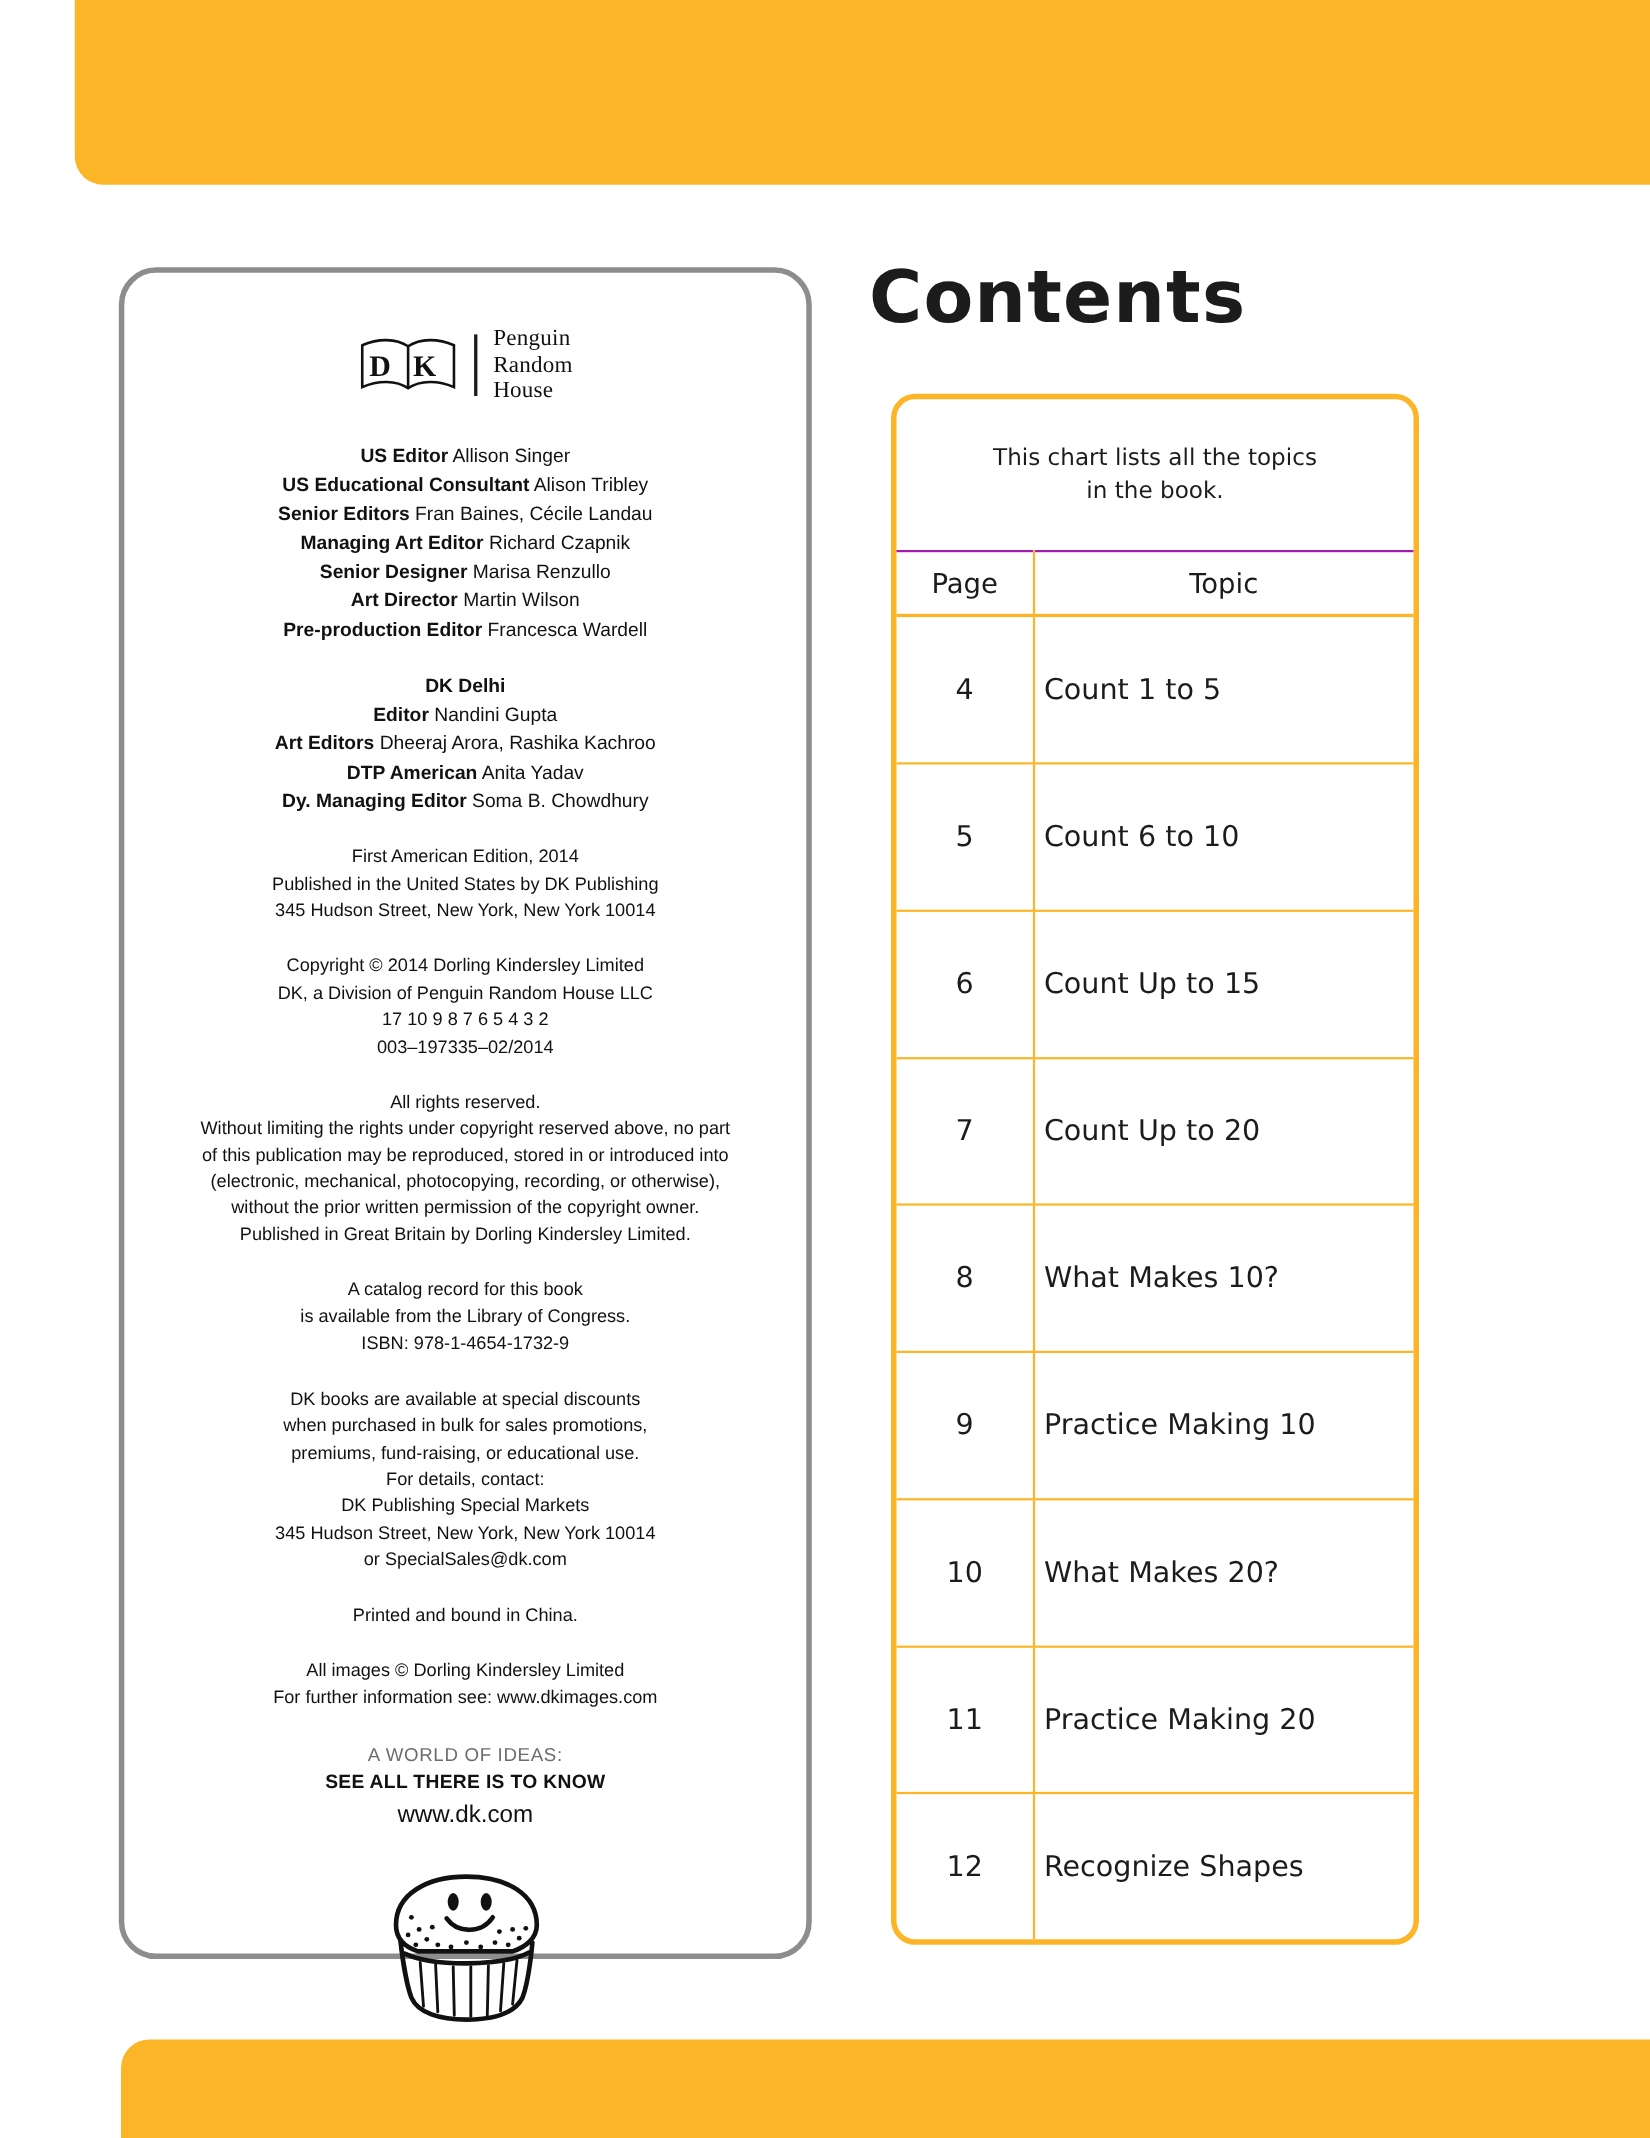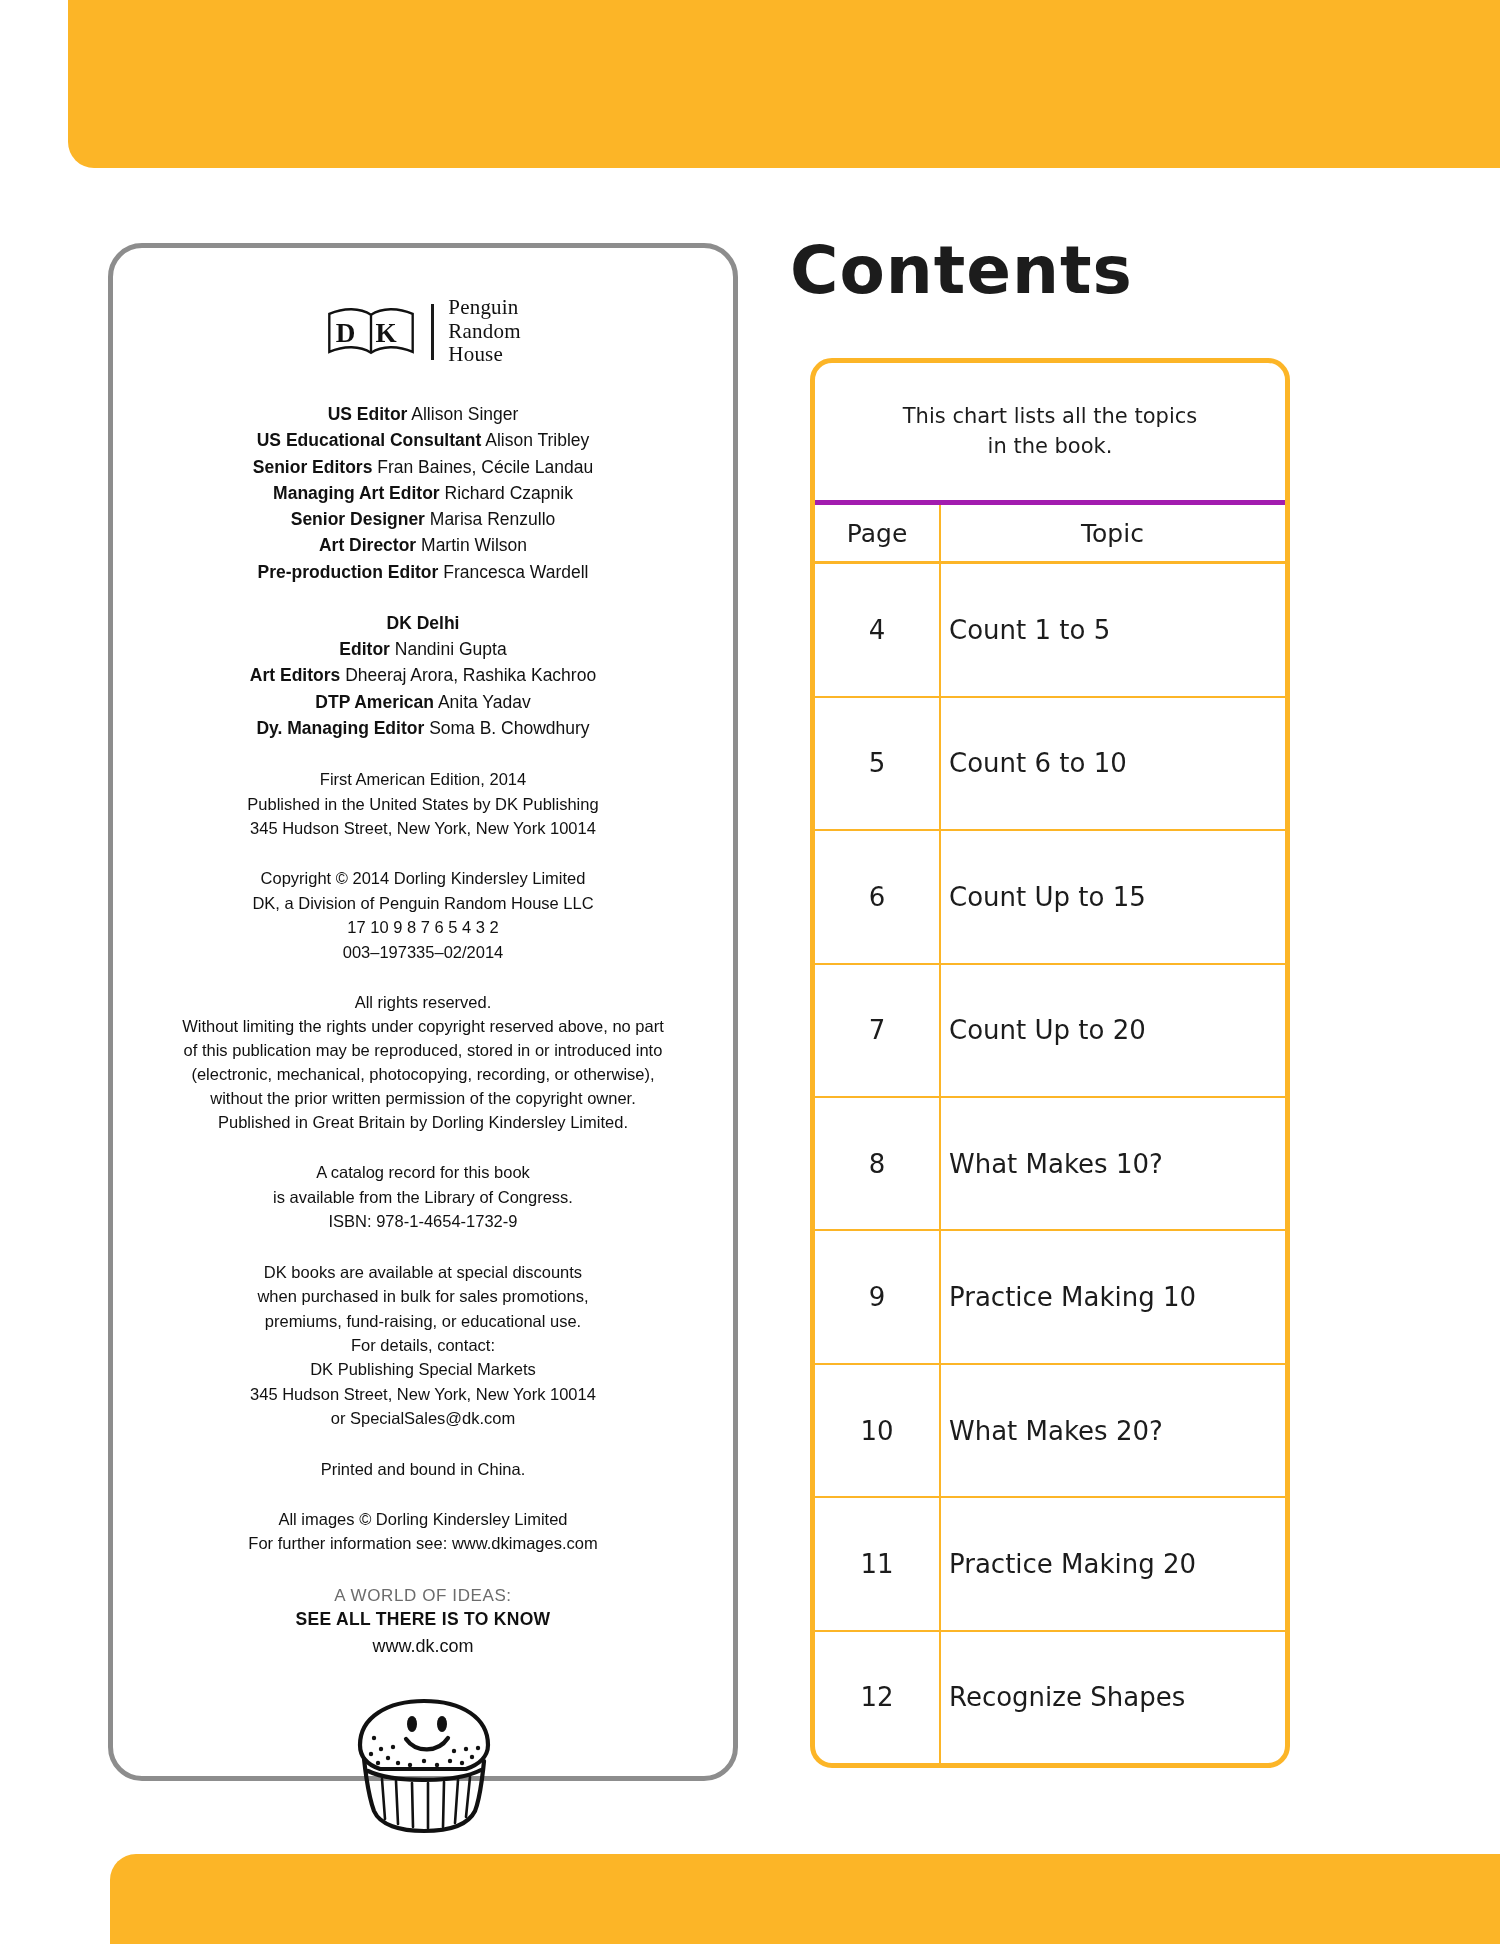--- a/index.html
+++ b/index.html
@@ -119,21 +119,21 @@
     color: #6c6c6c;
   }
   .woi-2 {
     font-size: 17.5px;
     letter-spacing: 0.3px;
     font-weight: bold;
     color: #111;
     margin-top: 3px;
   }
   .woi-3 {
-    font-size: 18px;
+    font-size: 22px;
     color: #111;
     margin-top: 6px;
   }
 
   .muffin-wrap {
     margin-top: 34px;
   }
 
   
   .contents-title {
@@ -195,21 +195,21 @@
   }
   table.toc th:last-child,
   table.toc td:last-child {
     text-align: left;
     padding-left: 8px;
     border-right: none;
   }
   table.toc thead th {
     height: 54px;
     font-size: 25px;
-    border-top: 5px solid #a21caf;
+    border-top: 2px solid #a21caf;
     border-bottom: 3px solid #fcb527;
   }
   table.toc thead th:last-child {
     text-align: center;
     padding-left: 0;
   }
   table.toc tbody td {
     height: 99px;
     font-size: 26px;
   }

